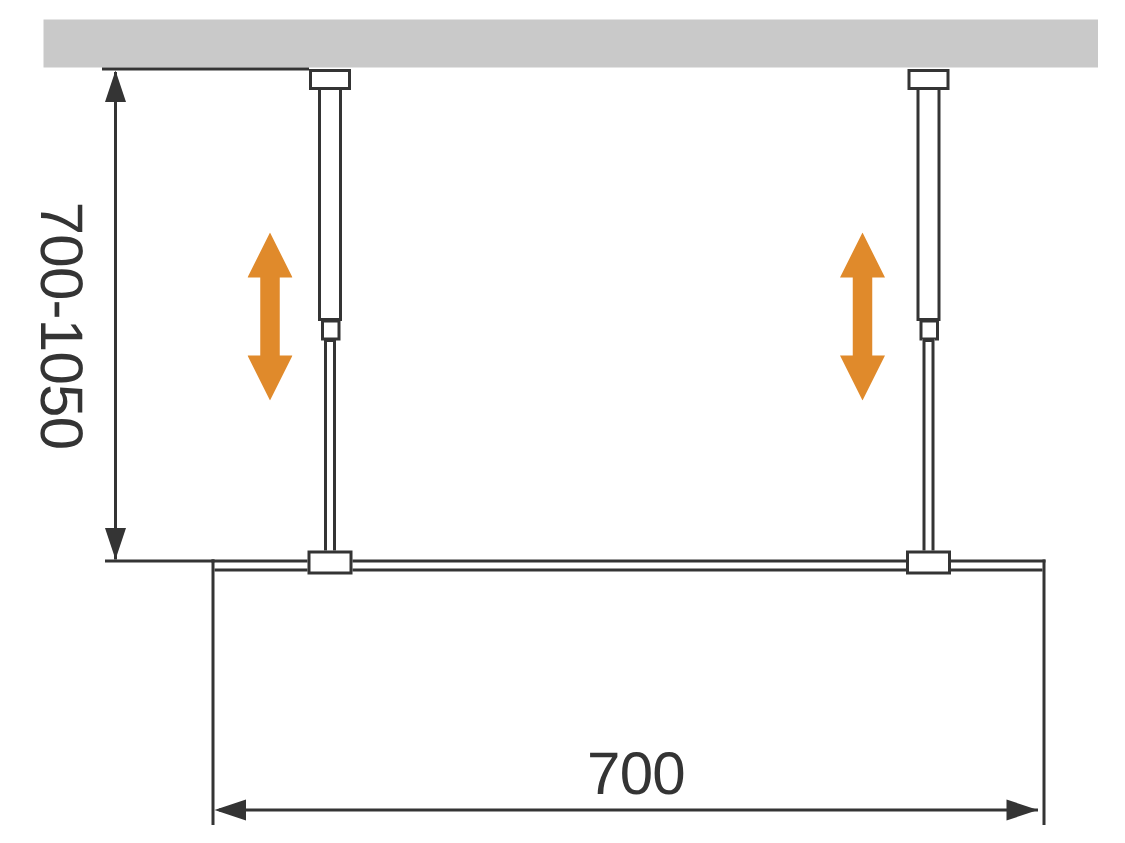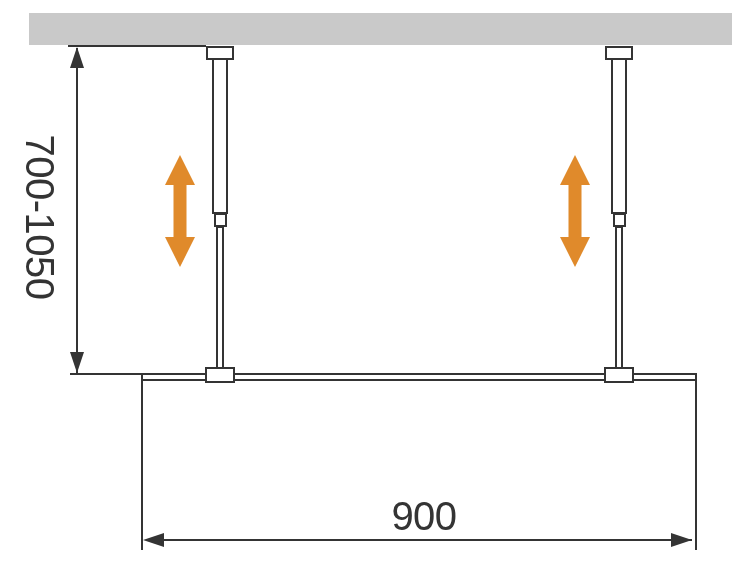--- a/index.html
+++ b/index.html
@@ -106,15 +106,15 @@
   </div>
   <div class="abs adj-arrow" style="left:560px;">
     <svg viewBox="0 0 30 112" preserveAspectRatio="none" aria-hidden="true">
       <polygon fill="currentColor" points="15,0 30,30 21.5,30 21.5,82 30,82 15,112 0,82 8.5,82 8.5,30 0,30"></polygon>
     </svg>
   </div>
 
   <div class="abs hline" style="left:146px; top:539px; width:546px;"></div>
   <div class="abs arr arr-left" style="left:143px; top:533px;"></div>
   <div class="abs arr arr-right" style="left:671px; top:533px;"></div>
-  <div class="abs dim-label label-width">900</div>
+  <div class="abs dim-label label-width">700</div>
 
 </div>
 
 </body></html>

